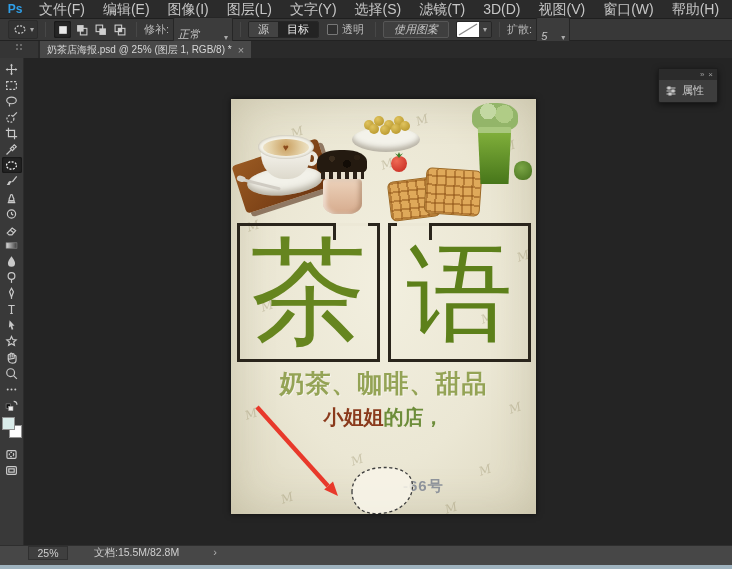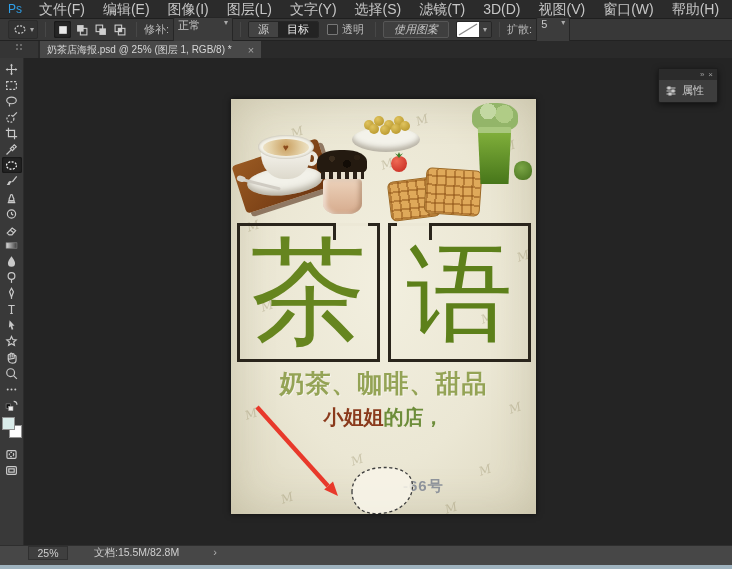--- a/index.html
+++ b/index.html
@@ -5,51 +5,51 @@
   * { margin:0; padding:0; box-sizing:border-box; }
   html,body { background:#111; }
   .screen {
     position:relative; width:732px; height:569px; overflow:hidden;
     background:#242424; font-family:"Liberation Sans","DejaVu Sans",sans-serif;
     color:#c8c8c8; -webkit-font-smoothing:antialiased;
   }
   
   .menubar { position:absolute; left:0; top:0; width:732px; height:19px;
     background:#2b2b2b; display:flex; align-items:center; gap:0; border-bottom:1px solid #1f1f1f; }
-  .ps-logo { width:30px; text-align:center; color:#2f9fe8; font-weight:normal; font-size:12px; }
+  .ps-logo { width:30px; text-align:center; color:#2f9fe8; font-weight:bold; font-size:12px; }
   .menu-item { font-size:14px; color:#c6c6c6; padding:0 9px; line-height:19px; white-space:nowrap; cursor:default; }
   
   .optionsbar { position:absolute; left:0; top:19px; width:732px; height:22px;
     background:#383838; border-bottom:1px solid #222; display:flex; align-items:center; font-size:11px; }
   .ob-sep { width:1px; height:15px; background:#262626; border-right:1px solid #474747; margin:0 7px; }
   .tool-preset { display:flex; align-items:center; gap:2px; margin-left:8px; padding:2px 3px; border:1px solid #2c2c2c; border-radius:2px; background:#333; }
   .chev { font-size:8px; color:#aaa; }
   .mode-btn { width:17px; height:17px; display:flex; align-items:center; justify-content:center; border-radius:2px; margin:0 1px; }
   .mode-btn.active { background:#252525; box-shadow:inset 0 0 2px #000; }
   .ob-label { color:#b8b8b8; margin-right:4px; white-space:nowrap; }
-  .ob-select { display:flex; align-items:flex-start; justify-content:space-between; background:#3c3c3c;
-    border:1px solid #262626; border-radius:2px; height:26px; padding:0 4px; min-width:60px; }
+  .ob-select { display:flex; align-items:flex-end; justify-content:space-between; background:#3c3c3c;
+    border:1px solid #262626; border-radius:2px; height:26px; padding:0 4px; min-width:60px;font-style:italic; }
   .seg { display:flex; border:1px solid #262626; border-radius:2px; overflow:hidden; height:17px; }
   .seg-btn { padding:0 9px; line-height:15px; background:#434343; color:#cfcfcf; }
   .seg-btn.pressed { background:#232323; color:#eee; }
   .checkbox { width:11px; height:11px; border:1px solid #777; border-radius:1px; background:#303030; margin:0 4px 0 8px; }
   .ob-button { height:17px; padding:0 10px; border:1px solid #565656; border-radius:2px; background:#3f3f3f;
     color:#c3c3c3; line-height:15px; white-space:nowrap;font-style:italic; }
   .pattern-wrap { display:flex; align-items:center; height:17px; border:1px solid #262626; border-radius:2px; overflow:hidden; }
   .pattern-swatch { width:22px; height:15px; background:#fff; position:relative; }
   .pattern-swatch svg { position:absolute; inset:0; }
   .pattern-chev { width:12px; height:15px; background:#3c3c3c; display:flex; align-items:center; justify-content:center; }
   .ob-select.small { min-width:34px; }
   
   .tabbar { position:absolute; left:0; top:41px; width:732px; height:17px; background:#2a2a2a; }
   .dock-grip { position:absolute; left:0; top:0; width:38px; height:17px; background:#353535; }
   .dock-grip i { position:absolute; left:16px; top:3px; width:2px; height:2px; background:#6a6a6a;
     box-shadow:4px 0 #6a6a6a, 0 4px #6a6a6a, 4px 4px #6a6a6a; }
   .doc-tab { position:absolute; left:40px; top:0; height:17px; background:#484848; display:flex;
-    align-items:center; padding:0 7px; gap:16px; }
+    align-items:center; padding:0 7px; gap:6px; }
   .doc-tab .title { font-size:10px; color:#d6d6d6; white-space:nowrap; }
   .doc-tab .close { font-size:11px; color:#a5a5a5; line-height:10px; }
   
   .toolbar { position:absolute; left:0; top:58px; width:24px; height:487px; background:#393939;
     border-right:1px solid #2c2c2c; display:flex; flex-direction:column; align-items:center; padding-top:3px; }
   .tool { width:20px; height:16px; display:flex; align-items:center; justify-content:center; border-radius:2px; flex:0 0 auto; }
   .tool.selected { background:#222; box-shadow:inset 0 0 2px #000; }
   .tool svg { stroke:#c9c9c9; fill:none; stroke-width:1.1; }
   .tool.selected svg { stroke:#fff; }
   .swatches { position:relative; width:22px; height:26px; margin-top:3px; flex:0 0 auto; }

